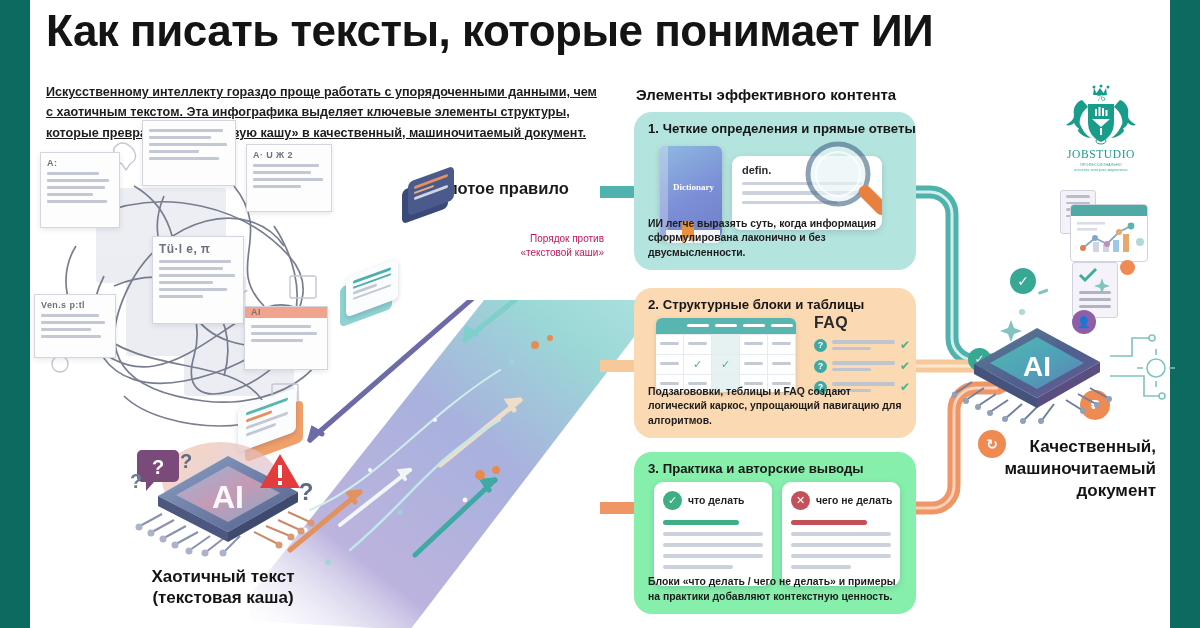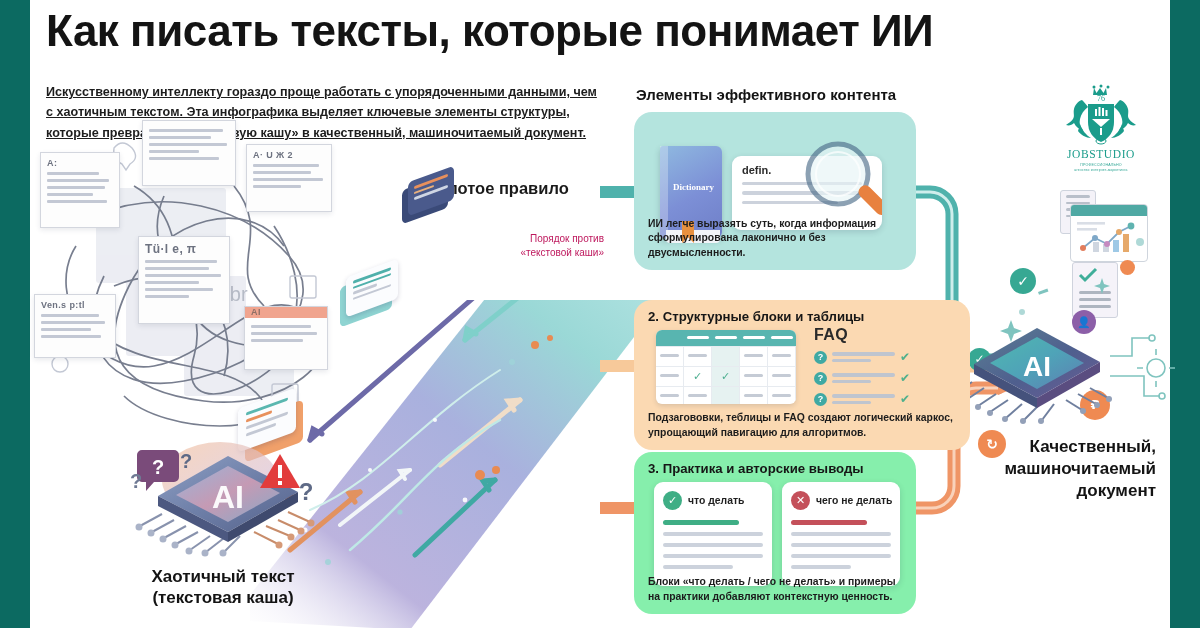--- a/index.html
+++ b/index.html
@@ -83,21 +83,21 @@
   .pipes{position:absolute;left:600px;top:110px;width:420px;height:420px;}
 
   
   .card{position:absolute;left:634px;border-radius:18px;}
   .card .ct{font-size:13.2px;font-weight:bold;color:#161616;padding:9px 0 0 14px;}
   .card .cap{
     position:absolute;left:14px;right:12px;bottom:9px;
     font-size:10.4px;line-height:1.42;color:#1c1c1c;font-weight:600;
   }
   #card1{top:112px;width:282px;height:158px;background:#b4e4de;}
-  #card2{top:300px;width:336px;height:150px;background:#fbd9b2;}
+  #card2{top:288px;width:282px;height:150px;background:#fbd9b2;}
   #card3{top:452px;width:282px;height:162px;background:#86efac;}
 
   
   .book{
     position:absolute;left:26px;top:34px;width:62px;height:92px;
     background:linear-gradient(150deg,#8fb9e0,#7c8fd6 55%,#6f7fc8);
     border-radius:3px 6px 6px 3px;box-shadow:0 3px 6px rgba(30,40,70,.22);
   }
   .book .spine{position:absolute;left:0;top:0;bottom:0;width:8px;background:rgba(255,255,255,.28);}
   .book .bt{
@@ -252,21 +252,21 @@
     </div>
 
     <div class="doc" style="left:212px;top:18px;width:84px;height:66px;">
       <div class="hd">A· U Ж 2</div>
       <div class="ln" style="width:66px"></div>
         <div class="ln" style="width:58px"></div>
       <div class="ln" style="width:70px"></div>
         <div class="ln" style="width:48px"></div>
     </div>
 
-    <div class="doc" style="left:104px;top:110px;width:90px;height:86px;">
+    <div class="doc" style="left:118px;top:110px;width:90px;height:86px;">
       <div class="hd" style="font-size:12px">Tü·l e, π</div>
       <div class="ln" style="width:72px"></div>
         <div class="ln" style="width:64px"></div>
       <div class="ln" style="width:76px"></div>
         <div class="ln" style="width:54px"></div>
       <div class="ln" style="width:68px"></div>
         <div class="ln" style="width:44px"></div>
     </div>
 
     <div class="doc" style="left:0px;top:168px;width:80px;height:62px;">
@@ -578,20 +578,21 @@
       <text x="85" y="58" font-size="28" font-weight="bold" fill="#ffffff" text-anchor="middle" font-family="Liberation Sans, sans-serif">AI</text>
     </svg>
   </div>
   <div class="chip-r-label">
     <div>Качественный,</div>
     <div>машиночитаемый</div>
     <div>документ</div>
   </div>
 
   <div class="card" id="card1">
+    <div class="ct">1. Четкие определения и прямые ответы</div>
     <div class="book">
       <div class="spine"></div>
       <div class="bt">Dictionary</div>
       <div class="pages"></div>
         <div class="mark"></div>
     </div>
     <div class="bubble">
       <div class="dl">defin.</div>
       <div class="bl" style="width:120px"></div>
         <div class="bl" style="width:126px"></div>

